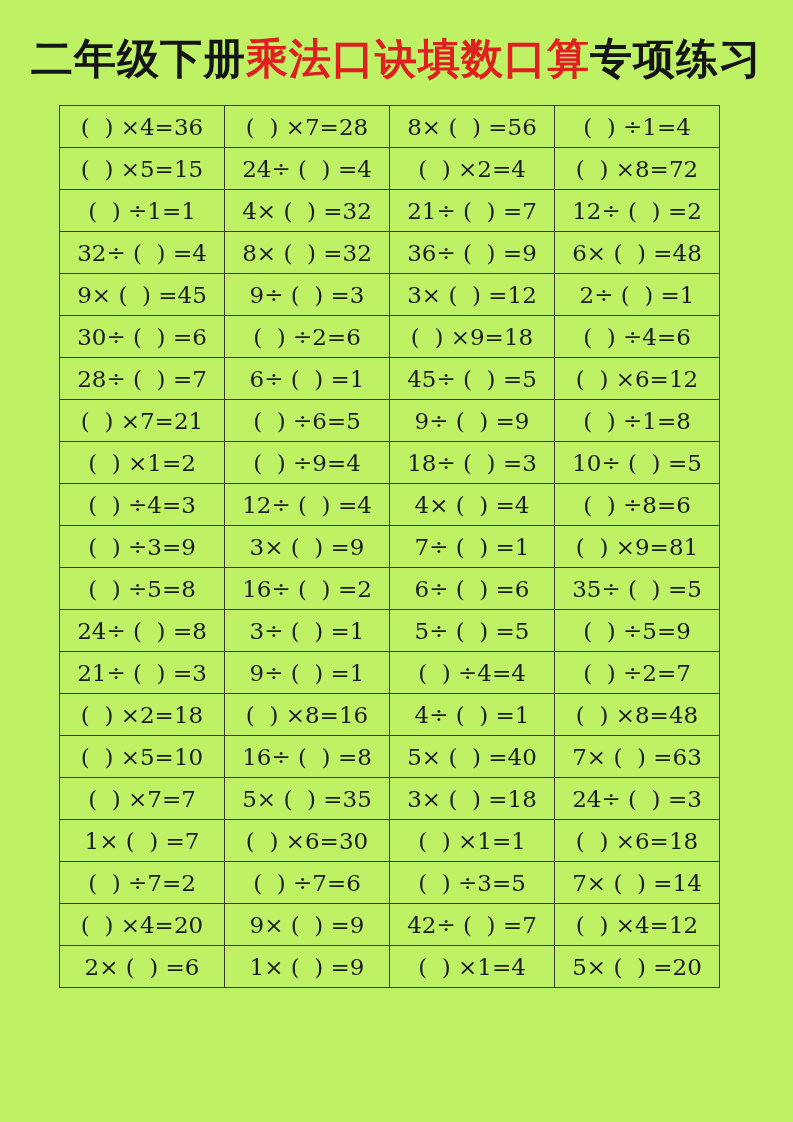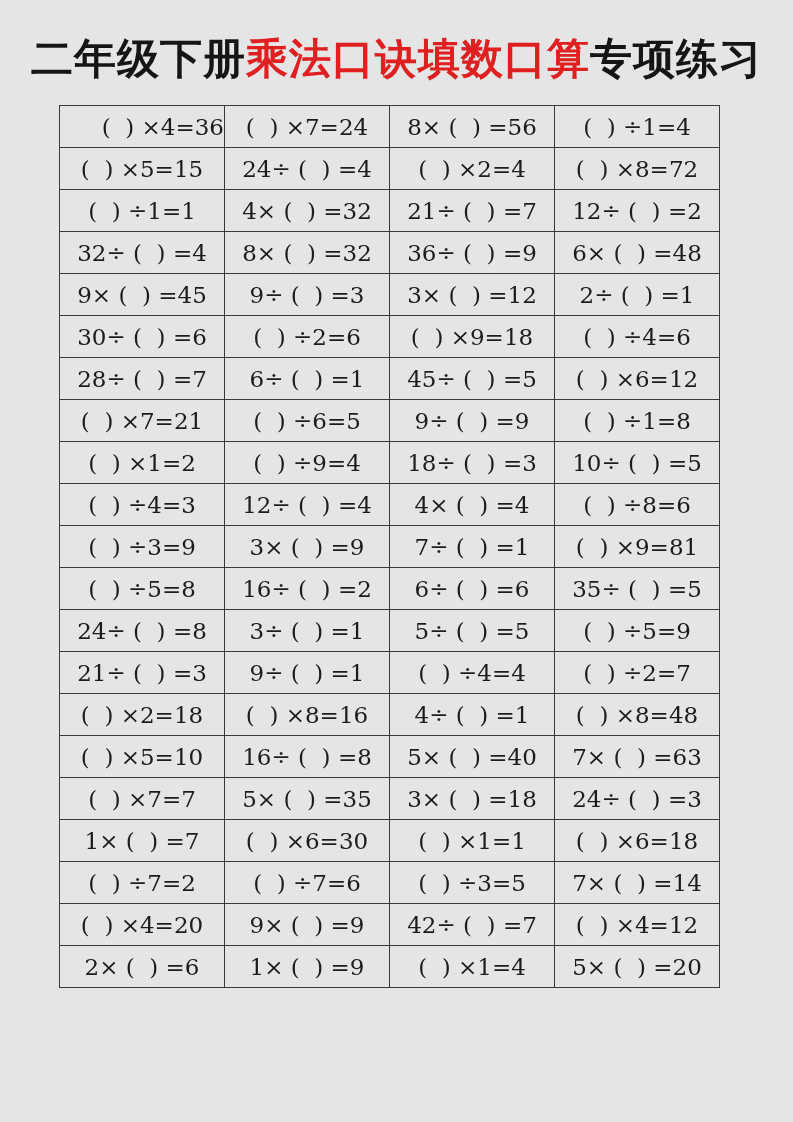--- a/index.html
+++ b/index.html
@@ -4,21 +4,21 @@
 <style>
   html, body {
     margin: 0;
     padding: 0;
     background: #ffffff;
   }
   .page {
     position: relative;
     width: 793px;
     height: 1122px;
-    background: #e5e5e5;
+    background: #bef264;
     overflow: hidden;
     font-family: "Liberation Sans", sans-serif;
   }
   .title {
     position: absolute;
     top: 34px;
     left: 0;
     width: 100%;
     text-align: center;
     font-size: 42px;
@@ -57,22 +57,22 @@
 
 <div class="page">
 
   <div class="title" style="color: rgb(21, 21, 21);">
     <span>二年级下册</span><span class="hl" style="color: rgb(224, 32, 32);">乘法口诀填数口算</span><span>专项练习</span>
   </div>
 
   <table class="problems">
     <tbody>
         <tr>
-          <td style="border-color: rgb(58, 58, 58); text-align: right;">(  ) ×4=36</td>
-          <td style="border-color: rgb(58, 58, 58);">(  ) ×7=24</td>
+          <td style="border-color: rgb(58, 58, 58);">(  ) ×4=36</td>
+          <td style="border-color: rgb(58, 58, 58);">(  ) ×7=28</td>
           <td style="border-color: rgb(58, 58, 58);">8× (  ) =56</td>
           <td style="border-color: rgb(58, 58, 58);">(  ) ÷1=4</td>
         </tr>
         <tr>
           <td style="border-color: rgb(58, 58, 58);">(  ) ×5=15</td>
           <td style="border-color: rgb(58, 58, 58);">24÷ (  ) =4</td>
           <td style="border-color: rgb(58, 58, 58);">(  ) ×2=4</td>
           <td style="border-color: rgb(58, 58, 58);">(  ) ×8=72</td>
         </tr>
         <tr>

